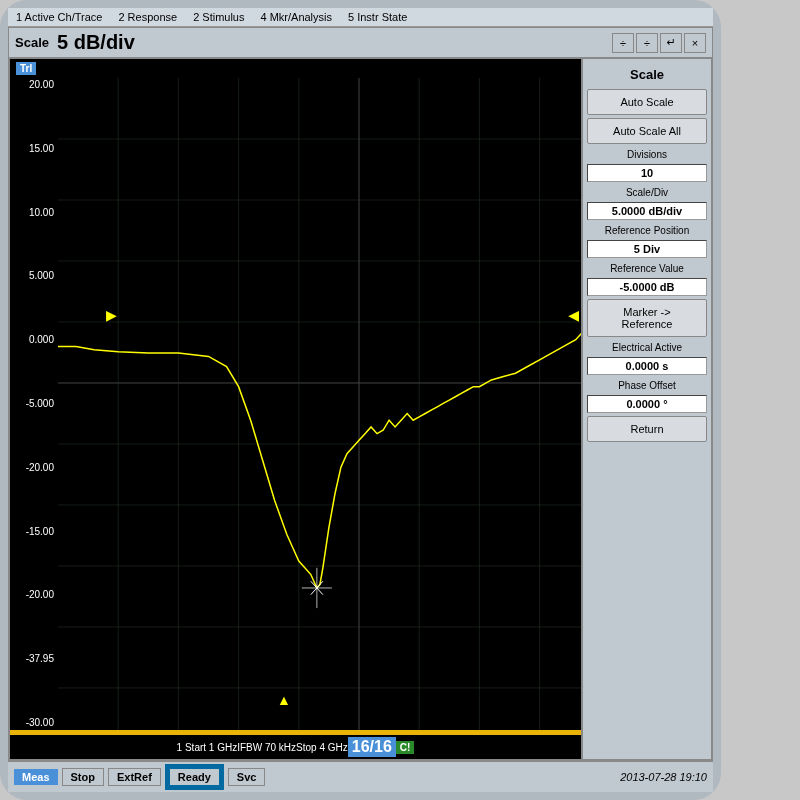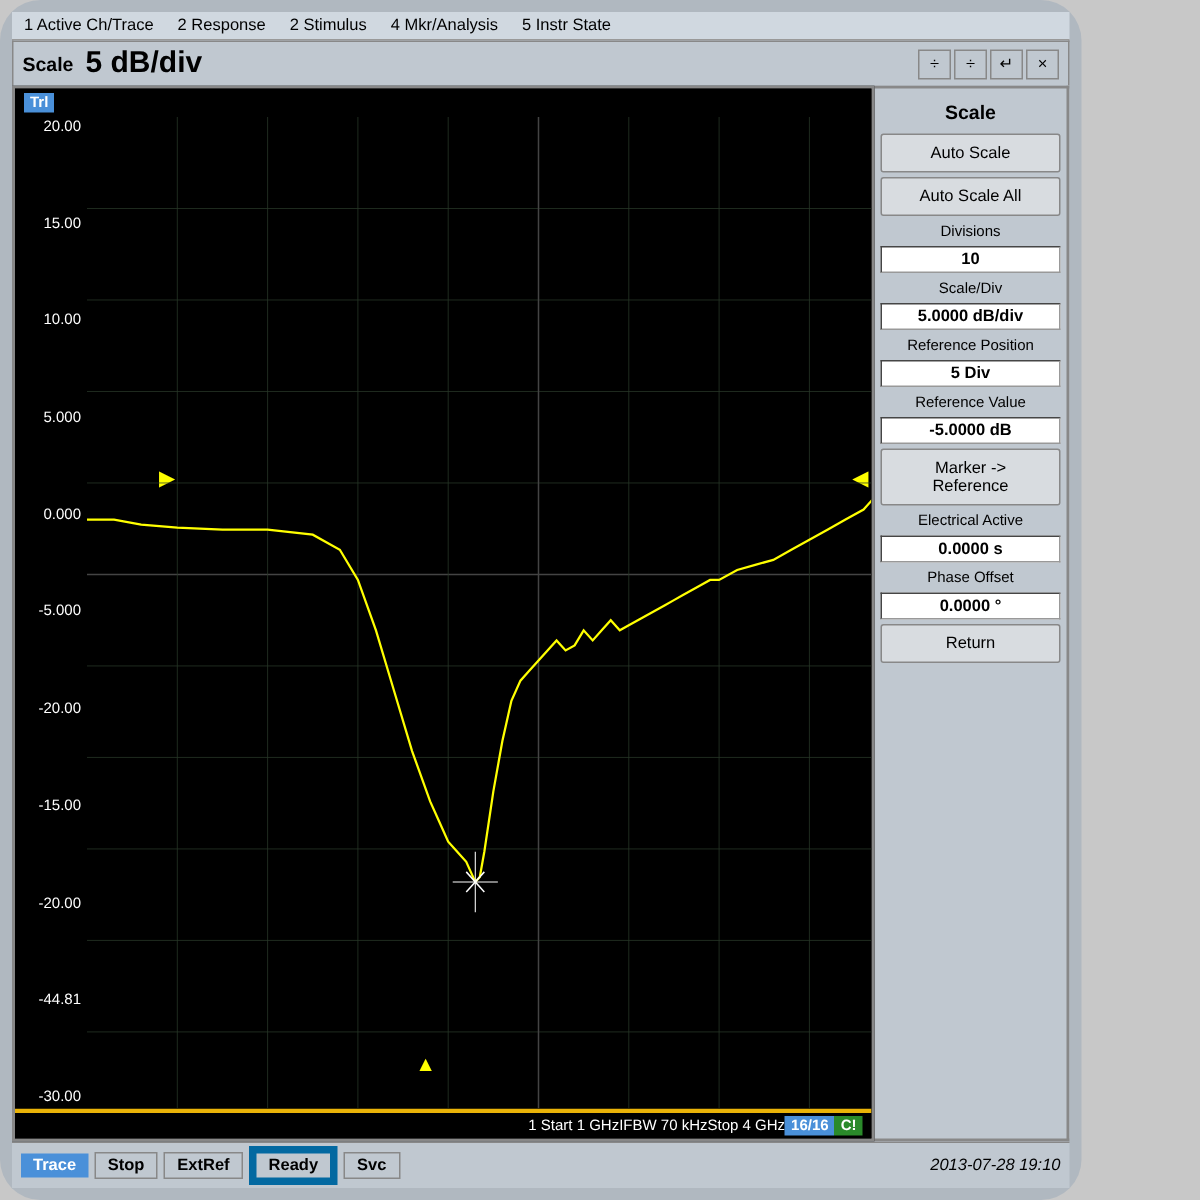--- a/index.html
+++ b/index.html
@@ -159,36 +159,36 @@
     .grid-svg {
       position: absolute;
       top: 0; left: 0;
       width: 100%; height: 100%;
     }
 
     .chart-bottom {
       background: #000;
       padding: 2px 6px;
       display: flex;
-      justify-content: flex-end;
+      justify-content: center;
       align-items: center;
       flex-shrink: 0;
-      border-top: 3px solid #eab308;
+      border-top: 5px solid #eab308;
     }
 
     .bottom-label {
       color: #fff;
       font-size: 10px;
     }
 
     .bottom-badge {
       background: #4a90d9;
       color: #fff;
       padding: 1px 4px;
-      font-size: 10px;
+      font-size: 16px;
       font-weight: bold;
     }
 
     .bottom-badge-green {
       background: #2a8a2a;
       color: #fff;
       padding: 1px 4px;
       font-size: 10px;
     }
 
@@ -332,21 +332,21 @@
         <div class="y-axis">
           <span class="y-label">20.00</span>
           <span class="y-label">15.00</span>
           <span class="y-label">10.00</span>
           <span class="y-label">5.000</span>
           <span class="y-label">0.000</span>
           <span class="y-label">-5.000</span>
           <span class="y-label">-20.00</span>
           <span class="y-label">-15.00</span>
           <span class="y-label">-20.00</span>
-          <span class="y-label">-44.81</span>
+          <span class="y-label">-37.95</span>
           <span class="y-label">-30.00</span>
         </div>
 
         <div class="grid-area">
 
           <span class="ref-arrow-left" style="top: calc(36.36% - 8px);">▶</span>
           <span class="ref-arrow-right" style="top: calc(36.36% - 8px);">◀</span>
 
           <span class="marker-triangle-bottom" style="left: calc(43% - 6px);">▲</span>
 
@@ -429,21 +429,21 @@
 
       <div class="field-label">Phase Offset</div>
       <div class="field-value">0.0000 °</div>
 
       <div class="panel-btn">Return</div>
     </div>
 
   </div>
 
   <div class="status-bar">
-    <span class="status-badge status-meas">Trace</span>
+    <span class="status-badge status-meas">Meas</span>
     <span class="status-badge status-stop">Stop</span>
     <span class="status-badge status-extref">ExtRef</span>
     <span class="status-badge status-ready">Ready</span>
     <span class="status-badge status-svc">Svc</span>
     <span class="status-time">2013-07-28 19:10</span>
   </div>
 
 </div>
 
 </body></html>

